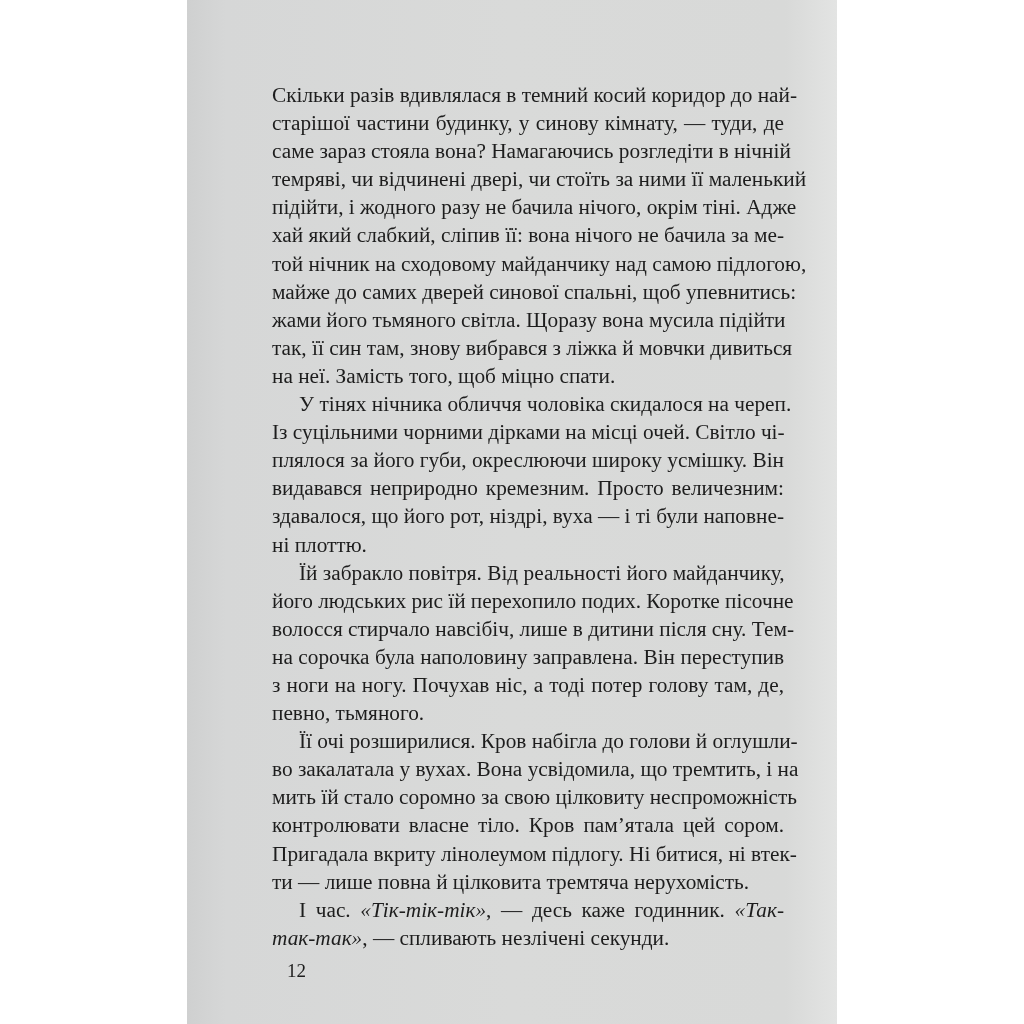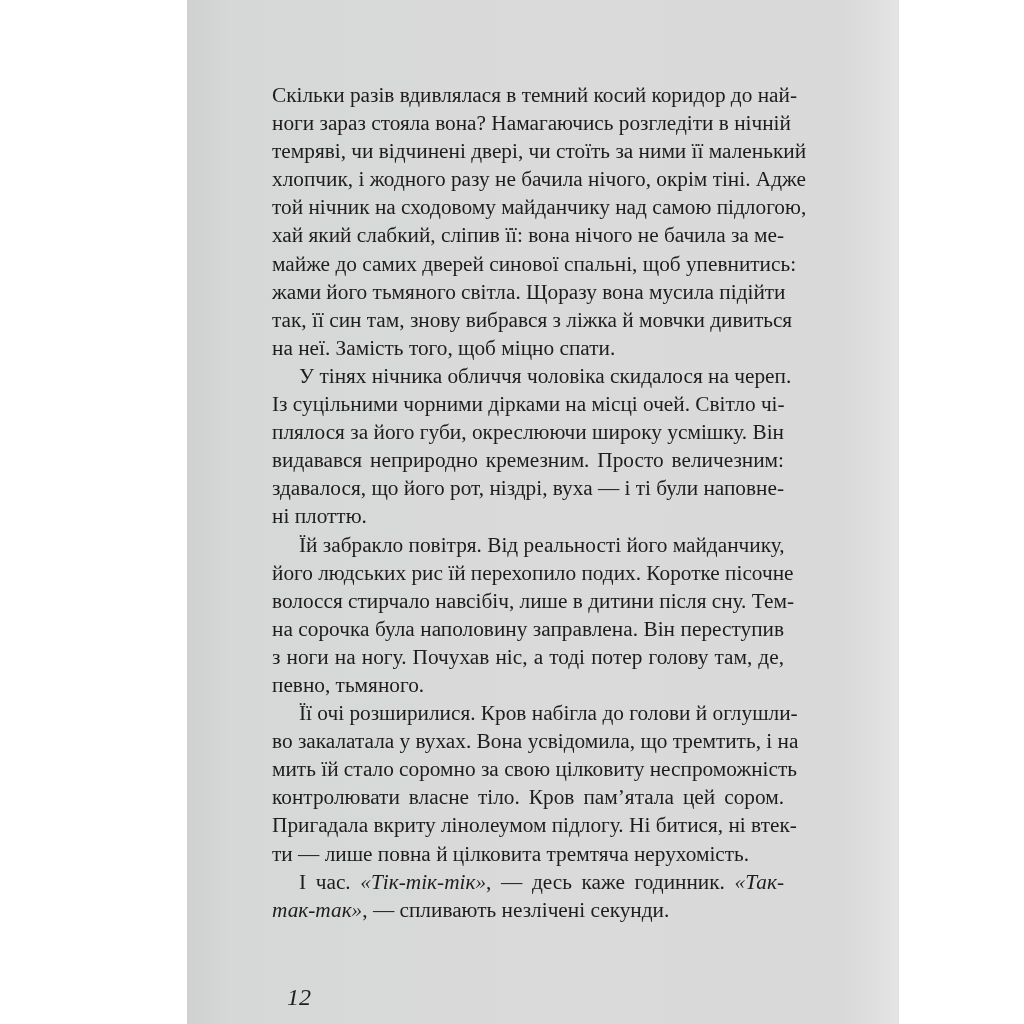--- a/index.html
+++ b/index.html
@@ -7,21 +7,21 @@
       padding: 0;
       width: 1024px;
       height: 1024px;
       background: #ffffff;
       overflow: hidden;
     }
     .page {
       position: absolute;
       left: 187px;
       top: 0;
-      width: 712px;
+      width: 650px;
       height: 1024px;
       background: linear-gradient(90deg, #cfd0d0 0%, #d6d7d7 6%, #d9dad9 50%, #d8d9d8 92%, #e3e4e3 100%);
     }
     .text-block {
       position: absolute;
       left: 85px;
       top: 81px;
       width: 512px;
       font-family: "Liberation Serif", serif;
       font-size: 21.3px;
@@ -41,38 +41,38 @@
     }
     .line.indent {
       padding-left: 27px;
     }
     .italic {
       font-style: italic;
     }
     .page-number {
       position: absolute;
       left: 100px;
-      top: 984px;
+      top: 960px;
       font-family: "Liberation Serif", serif;
-      font-size: 24px;
+      font-size: 19px;
       color: #1d1d1d;
-      font-style: italic;
     }
   </style>
 </head>
 <body>
 
 <div class="page">
   <div class="text-block">
     <span class="line">Скільки разів вдивлялася в темний косий коридор до най-</span>
-    <span class="line">ноги зараз стояла вона? Намагаючись розгледіти в нічній</span>
+    <span class="line">старішої частини будинку, у синову кімнату, — туди, де</span>
+    <span class="line">саме зараз стояла вона? Намагаючись розгледіти в нічній</span>
     <span class="line">темряві, чи відчинені двері, чи стоїть за ними її маленький</span>
-    <span class="line">хлопчик, і жодного разу не бачила нічого, окрім тіні. Адже</span>
+    <span class="line">підійти, і жодного разу не бачила нічого, окрім тіні. Адже</span>
+    <span class="line">хай який слабкий, сліпив її: вона нічого не бачила за ме-</span>
     <span class="line">той нічник на сходовому майданчику над самою підлогою,</span>
-    <span class="line">хай який слабкий, сліпив її: вона нічого не бачила за ме-</span>
     <span class="line">майже до самих дверей синової спальні, щоб упевнитись:</span>
     <span class="line">жами його тьмяного світла. Щоразу вона мусила підійти</span>
     <span class="line">так, її син там, знову вибрався з ліжка й мовчки дивиться</span>
     <span class="line last">на неї. Замість того, щоб міцно спати.</span>
     <span class="line indent">У тінях нічника обличчя чоловіка скидалося на череп.</span>
     <span class="line">Із суцільними чорними дірками на місці очей. Світло чі-</span>
     <span class="line">плялося за його губи, окреслюючи широку усмішку. Він</span>
     <span class="line">видавався неприродно кремезним. Просто величезним:</span>
     <span class="line">здавалося, що його рот, ніздрі, вуха — і ті були наповне-</span>
     <span class="line last">ні плоттю.</span>

